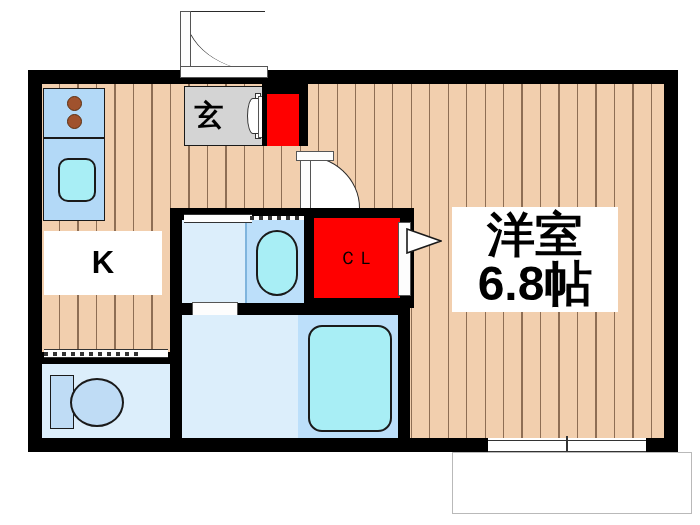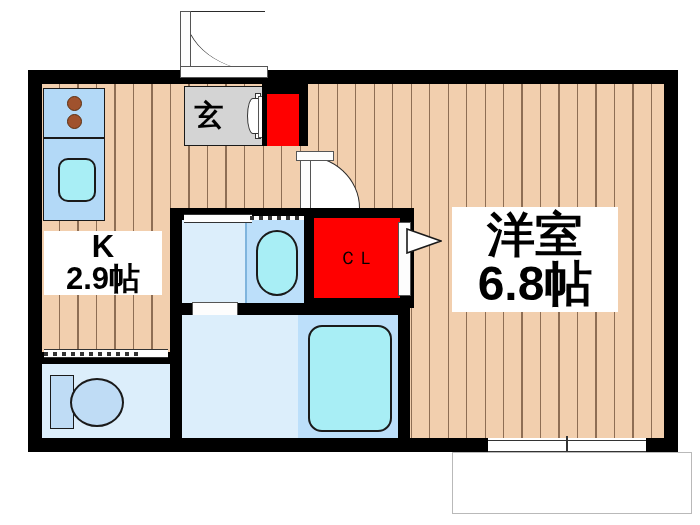--- a/index.html
+++ b/index.html
@@ -103,21 +103,20 @@
   <div class="abs floor-wood" style="left:42px;top:84px;width:128px;height:268px;"></div>
 
   <div class="abs o-thin" style="left:43px;top:88px;width:62px;height:133px;background:#b3d9f7;"></div>
   <div class="abs" style="left:43px;top:137px;width:62px;height:1.6px;background:#1a1a1a;"></div>
   <div class="burner" style="left:67px;top:96px;width:13px;height:13px;"></div>
   <div class="burner" style="left:67px;top:114px;width:13px;height:13px;"></div>
   <div class="basin-sq" style="left:58px;top:158px;width:34px;height:40px;"></div>
 
   <div class="lbl lbl-room" style="left:44px;top:231px;width:118px;height:64px;font-size:31px;">
     <span>K</span>
-    <span>2.9帖</span>
   </div>
 
   <div class="abs floor-genkan o-thin" style="left:184px;top:86px;width:83px;height:60px;border-width:1px;"></div>
   <div class="lbl lbl-genkan" style="left:186px;top:97px;width:46px;height:38px;font-size:29px;">
     <span>玄</span>
   </div>
 
   <div class="arc arc-bl" style="left:184px;top:11px;width:80px;height:60px;border-right:none;border-bottom:none;"></div>
   <div class="doorleaf" style="left:180px;top:11px;width:9px;height:60px;"></div>
   <div class="doorleaf" style="left:180px;top:66px;width:86px;height:10px;"></div>

